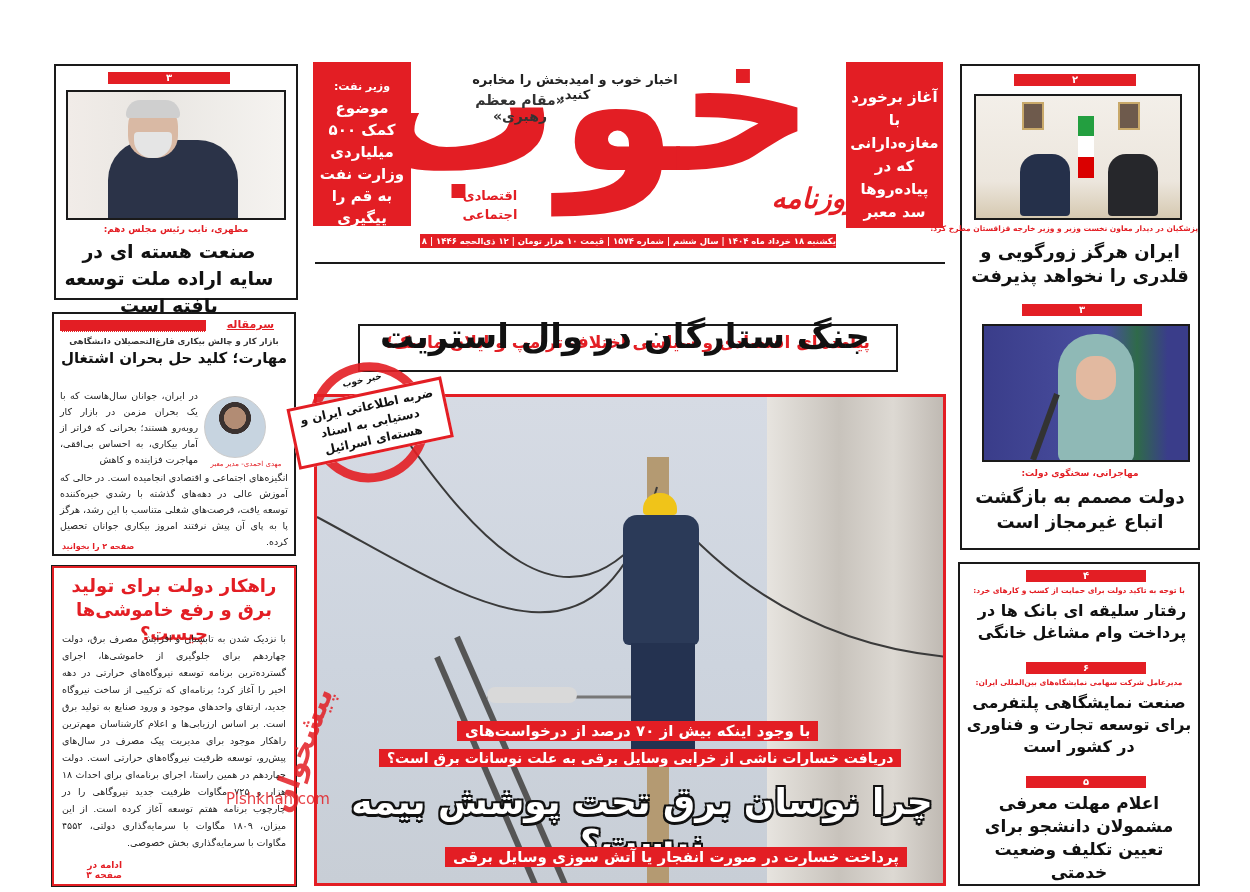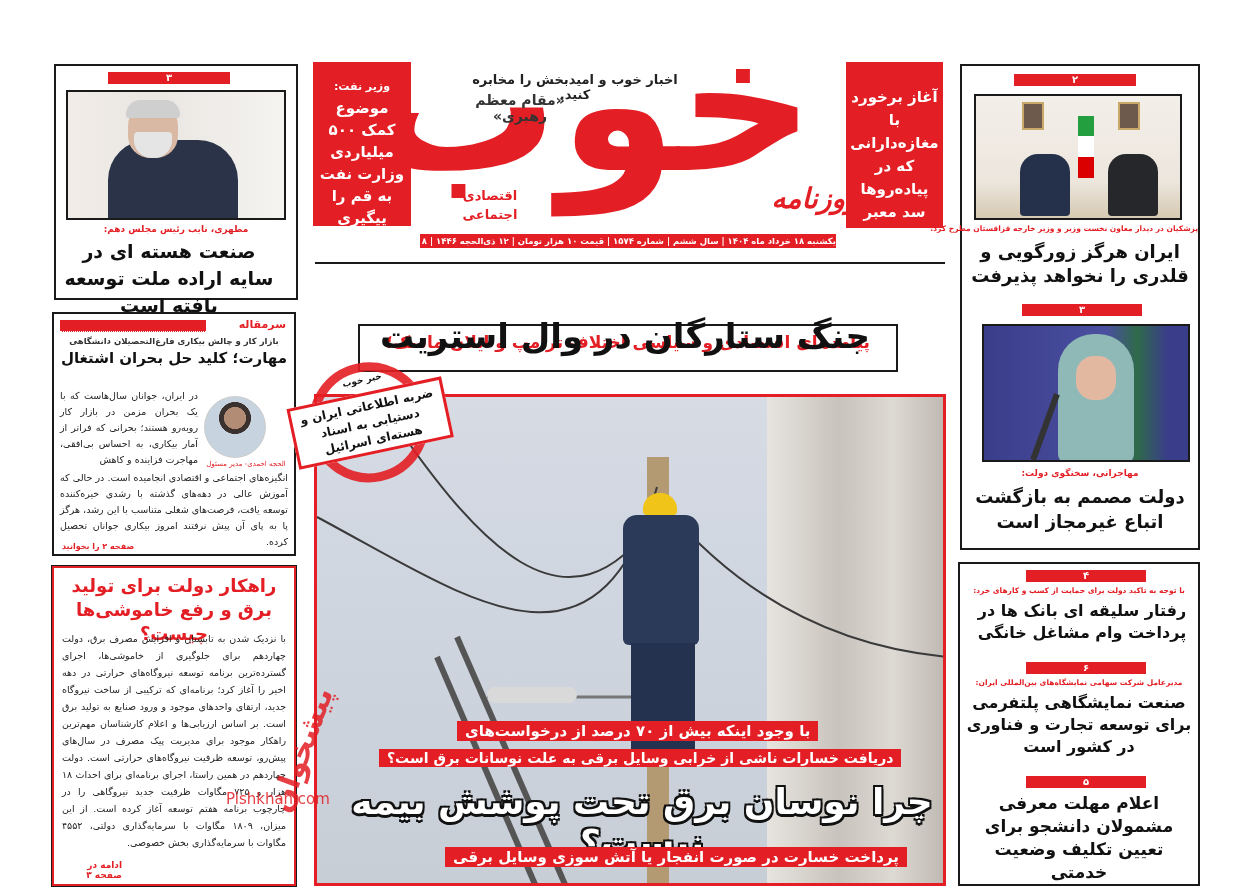--- a/index.html
+++ b/index.html
@@ -51,25 +51,25 @@
     <div class="abs" style="left:60px; top:10px; width:50px; height:56px; background:#d9b9a4; border-radius:24px 24px 22px 22px;"></div>
     <div class="abs" style="left:58px; top:8px; width:54px; height:18px; background:#cfcfcf; border-radius:24px 24px 6px 6px;"></div>
     <div class="abs" style="left:66px; top:40px; width:38px; height:26px; background:#e5e5e5; border-radius:4px 4px 18px 18px;"></div>
   </div>
   <div class="kicker" style="left:0; right:0; top:158px;">مطهری، نایب رئیس مجلس دهم:</div>
   <div class="headline" style="left:6px; right:20px; top:172px; font-size:19px; line-height:27px;">صنعت هسته ای در سایه اراده ملت توسعه یافته است</div>
 </div>
 
 <div class="box" style="left:52px; top:312px; width:244px; height:244px;">
   <div class="abs redbg" style="left:6px; top:6px; width:146px; height:12px; border-bottom:1px dotted #fff;"></div>
-  <div class="abs red" style="right:8px; top:4px; font-size:11px; font-weight:bold;">سرمقاله</div>
+  <div class="abs red" style="right:20px; top:4px; font-size:11px; font-weight:bold;text-decoration:underline;">سرمقاله</div>
   <div class="abs" style="left:0; right:0; top:22px; font-size:8.5px; font-weight:bold; text-align:center; color:#333;">بازار کار و چالش بیکاری فارغ‌التحصیلان دانشگاهی</div>
   <div class="headline" style="left:4px; right:4px; top:36px; font-size:15px;">مهارت؛ کلید حل بحران اشتغال</div>
   <div class="abs" style="left:150px; top:82px; width:62px; height:62px; border-radius:50%; background:radial-gradient(circle at 50% 35%,#b28c74 0 22%,#3b3230 23% 32%,#c7d4e0 33% 100%); border:1px solid #ccc;"></div>
-  <div class="abs red" style="left:146px; top:146px; width:92px; font-size:7px; text-align:center;">الحجه احمدی- مدیر مسئول</div>
+  <div class="abs red" style="left:146px; top:146px; width:92px; font-size:7px; text-align:center;">مهدی احمدی- مدیر معبر</div>
   <div class="body-text" style="left:86px; width:96px; top:74px; right:auto; font-size:9.5px; line-height:16px; direction:rtl; left:6px; width:138px;">در ایران، جوانان سال‌هاست که با یک بحران مزمن در بازار کار روبه‌رو هستند؛ بحرانی که فراتر از آمار بیکاری، به احساس بی‌افقی، مهاجرت فزاینده و کاهش</div>
   <div class="body-text" style="left:6px; right:6px; top:156px; font-size:9.5px; line-height:16px;">انگیزه‌های اجتماعی و اقتصادی انجامیده است. در حالی که آموزش عالی در دهه‌های گذشته با رشدی خیره‌کننده توسعه یافت، فرصت‌های شغلی متناسب با این رشد، هرگز پا به پای آن پیش نرفتند امروز بیکاری جوانان تحصیل کرده.</div>
   <div class="abs red" style="left:8px; top:228px; font-size:8px; font-weight:bold;">صفحه ۲ را بخوانید</div>
 </div>
 
 <div class="box" style="left:52px; top:566px; width:244px; height:320px; border:2px solid #e31e24; outline:1px solid #1a1a1a;">
   <div class="headline red" style="left:6px; right:6px; top:6px; font-size:18px; line-height:24px; color:#e31e24;">راهکار دولت برای تولید برق و رفع خاموشی‌ها چیست؟</div>
   <div class="body-text" style="left:8px; right:8px; top:62px; font-size:9.5px; line-height:17px;">با نزدیک شدن به تابستان و افزایش مصرف برق، دولت چهاردهم برای جلوگیری از خاموشی‌ها، اجرای گسترده‌ترین برنامه توسعه نیروگاه‌های حرارتی در دهه اخیر را آغاز کرد؛ برنامه‌ای که ترکیبی از ساخت نیروگاه جدید، ارتقای واحدهای موجود و ورود صنایع به تولید برق است. بر اساس ارزیابی‌ها و اعلام کارشناسان مهم‌ترین راهکار موجود برای مدیریت پیک مصرف در سال‌های پیش‌رو، توسعه ظرفیت نیروگاه‌های حرارتی است. دولت چهاردهم در همین راستا، اجرای برنامه‌ای برای احداث ۱۸ هزار و ۷۲۵ مگاوات ظرفیت جدید نیروگاهی را در چارچوب برنامه هفتم توسعه آغاز کرده است. از این میزان، ۱۸۰۹ مگاوات با سرمایه‌گذاری دولتی، ۴۵۵۲ مگاوات با سرمایه‌گذاری بخش خصوصی.</div>
   <div class="abs red" style="right:172px; left:8px; bottom:4px; font-size:9px; font-weight:bold; text-align:right; direction:rtl;">ادامه در صفحه ۳</div>
 </div>

